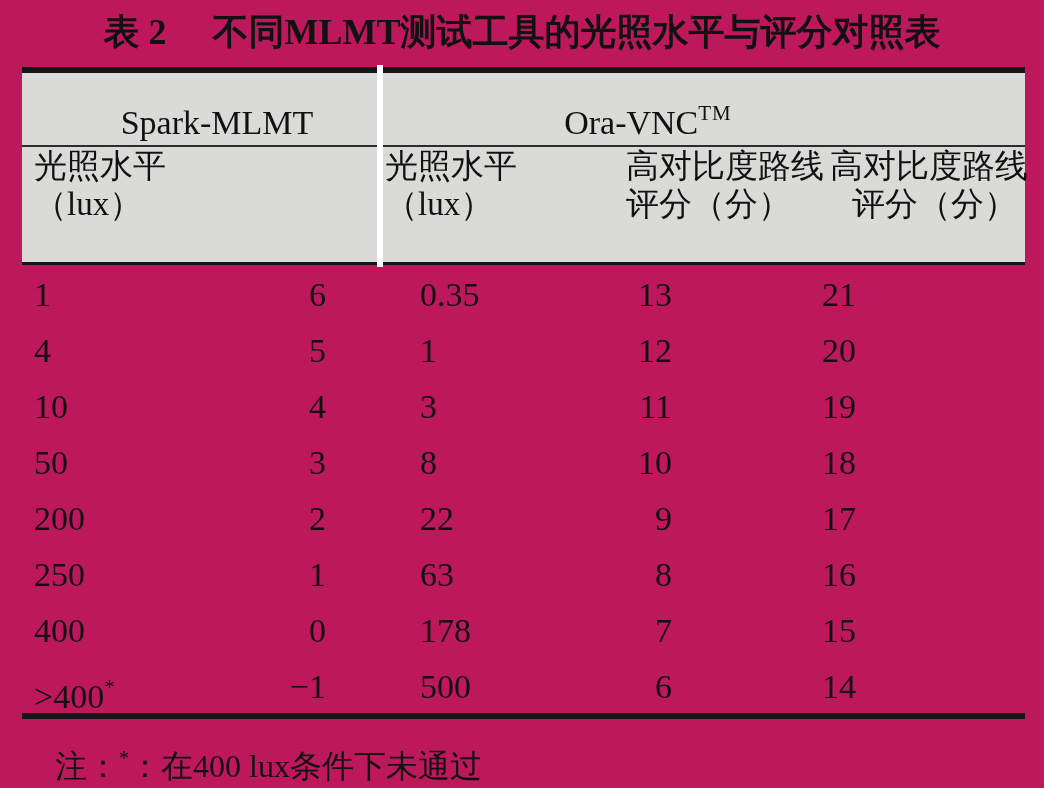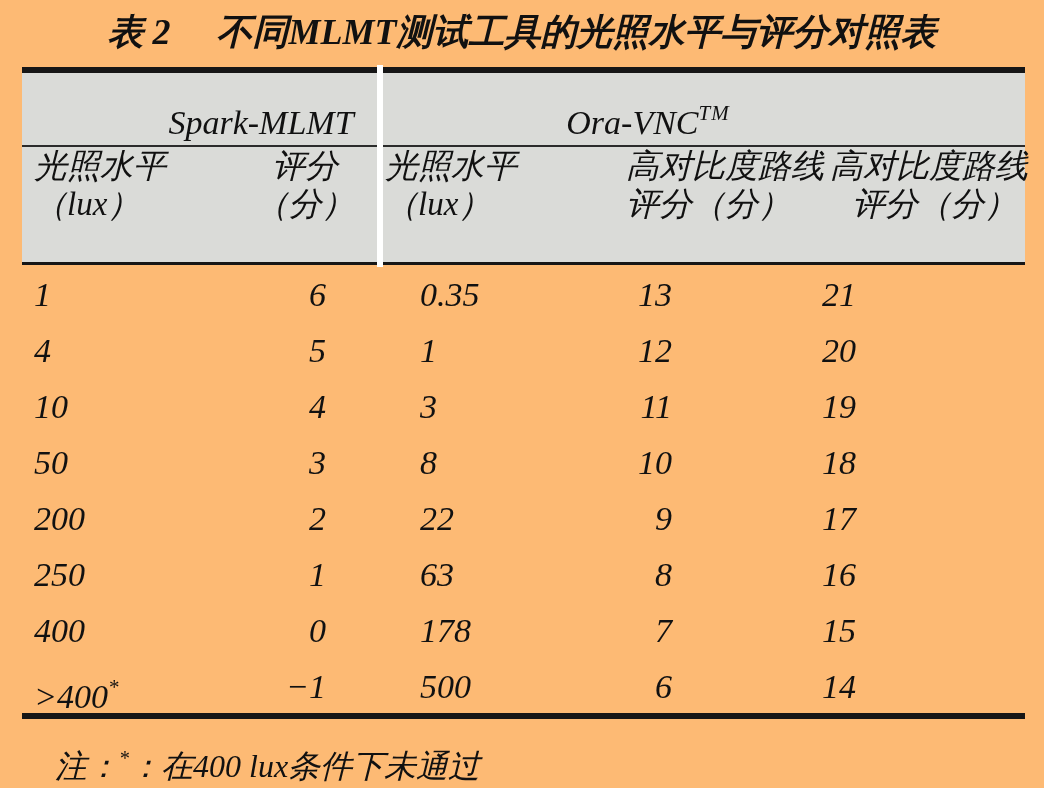--- a/index.html
+++ b/index.html
@@ -36,21 +36,21 @@
   .rule-mid-right { left:383px; width:642px; }
   .rule-subhead   { left:22px; top:262px; width:1003px; height:3px; }
   .rule-bottom    { left:22px; top:713px; width:1003px; height:6px; }
   .group-divider  { position:absolute; left:377px; top:65px; width:6px; height:202px; background:#ffffff; }
   
   .group-label {
     position:absolute; top:90px; height:48px;
     text-align:center; font-size:34px; line-height:46px;
     white-space:nowrap;
   }
-  .group-spark { left:22px;  width:390px;margin-left:44px; }
+  .group-spark { left:22px;  width:390px; }
   .group-ora   { left:383px; width:530px; }
   .group-label sup { font-size:21px; vertical-align:14px; letter-spacing:1px; }
   
   .col-head {
     position:absolute; top:147px;
     font-size:33px; line-height:38px;
     white-space:nowrap;
   }
   .h1 { left:34px; }
   .h2 { left:246px; width:118px; text-align:center; }
@@ -77,21 +77,21 @@
   .note {
     position:absolute; top:736px; left:55px;
     font-size:32px; line-height:44px;
     white-space:nowrap;
   }
   .note sup { font-size:20px; vertical-align:12px; }
 </style>
 </head>
 <body>
 
-<div class="page" style="color: rgb(17, 17, 17); background: #fdba74; font-style: italic;">
+<div class="page" style="color: rgb(17, 17, 17); background: #be185d;">
 
   <div class="caption">
     <span class="cap-label">表 2</span><span>不同MLMT测试工具的光照水平与评分对照表</span>
   </div>
 
   <div class="gray-panel panel-left" style="background: rgb(218, 219, 216);"></div>
   <div class="gray-panel panel-right" style="background: rgb(218, 219, 216);"></div>
 
   <div class="rule rule-top"></div>
   <div class="rule rule-mid rule-mid-left"></div>
@@ -103,24 +103,20 @@
   <div class="group-label group-spark">
     <span>Spark-MLMT</span><sup></sup>
   </div>
   <div class="group-label group-ora">
     <span>Ora-VNC</span><sup>TM</sup>
   </div>
 
   <div class="col-head h1">
     <div class="line1">光照水平</div>
     <div class="line2">（lux）</div>
-  </div>
-  <div class="col-head h2">
-    <div class="line1">评分</div>
-    <div class="line2">（分）</div>
   </div>
   <div class="col-head h3">
     <div class="line1">光照水平</div>
     <div class="line2">（lux）</div>
   </div>
   <div class="col-head h4">
     <div class="line1">高对比度路线</div>
     <div class="line2">评分（分）</div>
   </div>
   <div class="col-head h5">

